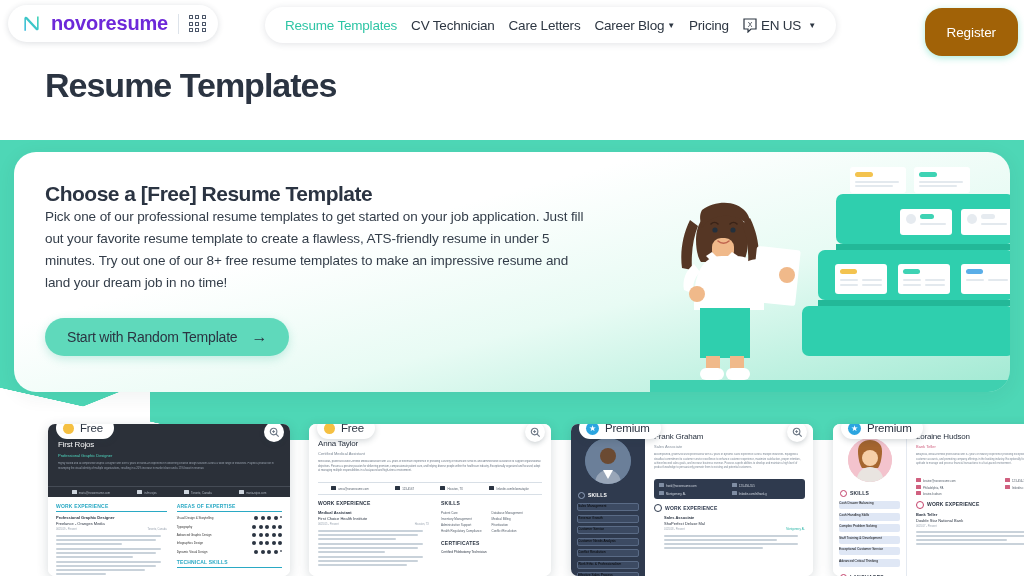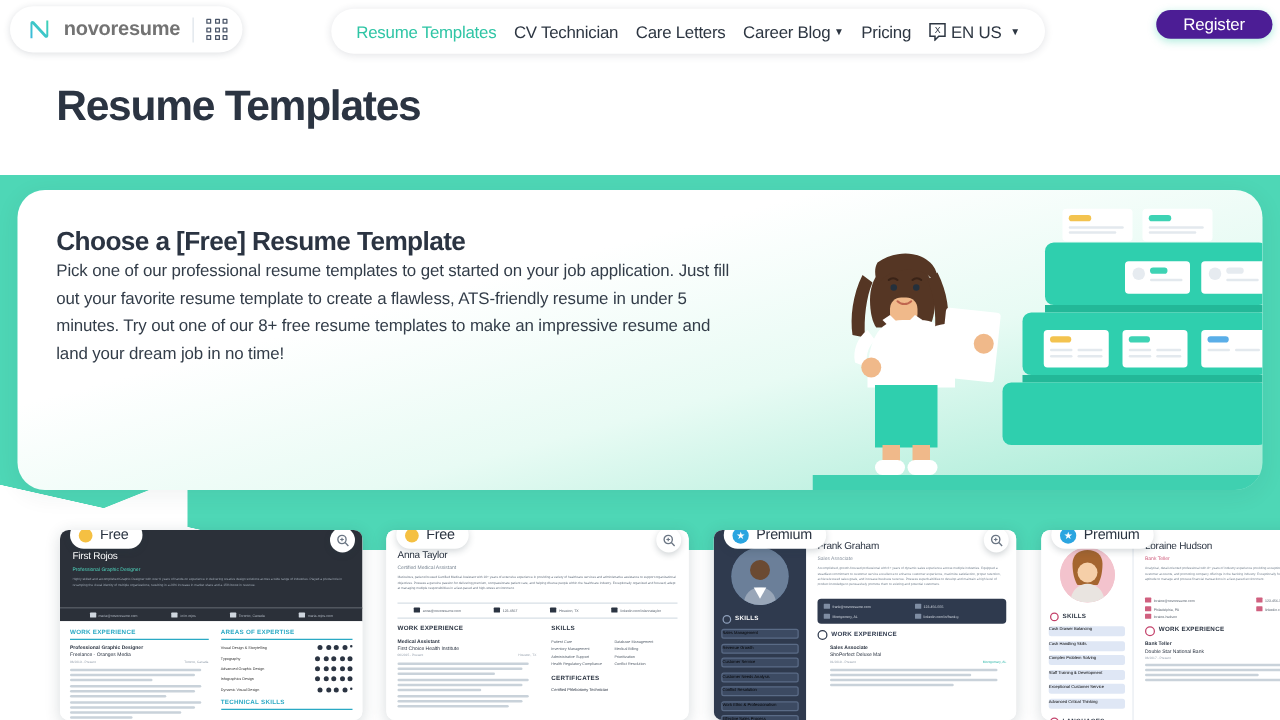--- a/index.html
+++ b/index.html
@@ -18,42 +18,42 @@
     display:flex; align-items:center;
   }
   .logo-pill {
     position:absolute; left:8px; top:5px;
     height:37px; min-width:170px;
     background:#fff; border-radius:19px;
     box-shadow:0 1px 6px rgba(40,50,70,.16);
     display:flex; align-items:center; padding:0 12px 0 14px; gap:10px;
   }
   .logo-mark { width:19px; height:19px; flex:none; }
-  .logo-word { font-size:16px; font-weight:700; letter-spacing:-.2px; color:#737373; }
+  .logo-word { font-size:20px; font-weight:700; letter-spacing:-.2px; color:#6d28d9; }
   .logo-div { width:1px; height:20px; background:#dde3ea; }
   .grid-icon { display:grid; grid-template-columns:repeat(3,4px); grid-template-rows:repeat(3,4px); gap:2.5px; }
   .grid-icon i { display:block; width:4px; height:4px; border:1px solid #4a5568; border-radius:.5px; }
 
   .nav-pill {
     position:absolute; left:265px; top:7px;
     height:36px; background:#fff; border-radius:18px;
     box-shadow:0 1px 7px rgba(40,50,70,.14);
     display:flex; align-items:center; gap:14px; padding:0 20px;
     white-space:nowrap;
   }
   .nav-item { font-size:13.5px; color:#2d3642; letter-spacing:-.2px; cursor:pointer; }
   .nav-item.active { color:#2fc5a5; }
   .caret { font-size:8px; color:#2d3642; margin-left:3px; display:inline-block; vertical-align:2px;}
   .lang-group { display:flex; align-items:center; gap:4px; }
   .lang-icon { width:14px; height:15px; flex:none; }
 
   .register-btn {
     position:absolute; right:6px; top:8px;
-    height:23px; padding:0 22px; border-radius:17px;
-    background:#4c1d95; color:#fff; border:none;
+    height:48px; padding:0 22px; border-radius:17px;
+    background:#a16207; color:#fff; border:none;
     font-family:inherit; font-size:13.5px; letter-spacing:-.1px;
     box-shadow:0 2px 7px rgba(17,199,155,.35);
     cursor:pointer; display:flex; align-items:center; justify-content:center;
   }
 
   
   .page-head { position:absolute; left:45px; top:66px; z-index:20;}
   .page-title { font-size:34px; font-weight:700; color:#2b3442; letter-spacing:-1px; }
   .page-sub { font-size:13.5px; color:#7b8794; margin-top:6px; letter-spacing:-.1px;}
 
@@ -204,20 +204,24 @@
 </div>
 
 <div class="teal-band"></div>
 <div class="white-wedge"></div>
 
 <div class="hero">
   <div class="hero-text">
     <div class="hero-title">Choose a [Free] Resume Template</div>
     <div class="hero-body">Pick one of our professional resume templates to get started on your job application. Just fill out your favorite resume template to create a flawless, ATS-friendly resume in under 5 minutes. Try out one of our 8+ free resume templates to make an impressive resume and land your dream job in no time!</div>
   </div>
+  <button class="hero-btn">
+    <span>Start with Random Template</span>
+    <span class="arr">→</span>
+  </button>
 
   <svg class="illus" viewBox="0 0 360 240">
 
     <g>
       <rect x="200" y="15" width="56" height="26" rx="3" fill="#fff"></rect>
         <rect x="205" y="20" width="18" height="5" rx="2.5" fill="#f3c34f"></rect>
       <rect x="205" y="29" width="44" height="2" rx="1" fill="#e3e9ee"></rect>
         <rect x="205" y="33" width="38" height="2" rx="1" fill="#e3e9ee"></rect>
       <rect x="264" y="15" width="56" height="26" rx="3" fill="#fff"></rect>
         <rect x="269" y="20" width="18" height="5" rx="2.5" fill="#3ed3b4"></rect>

